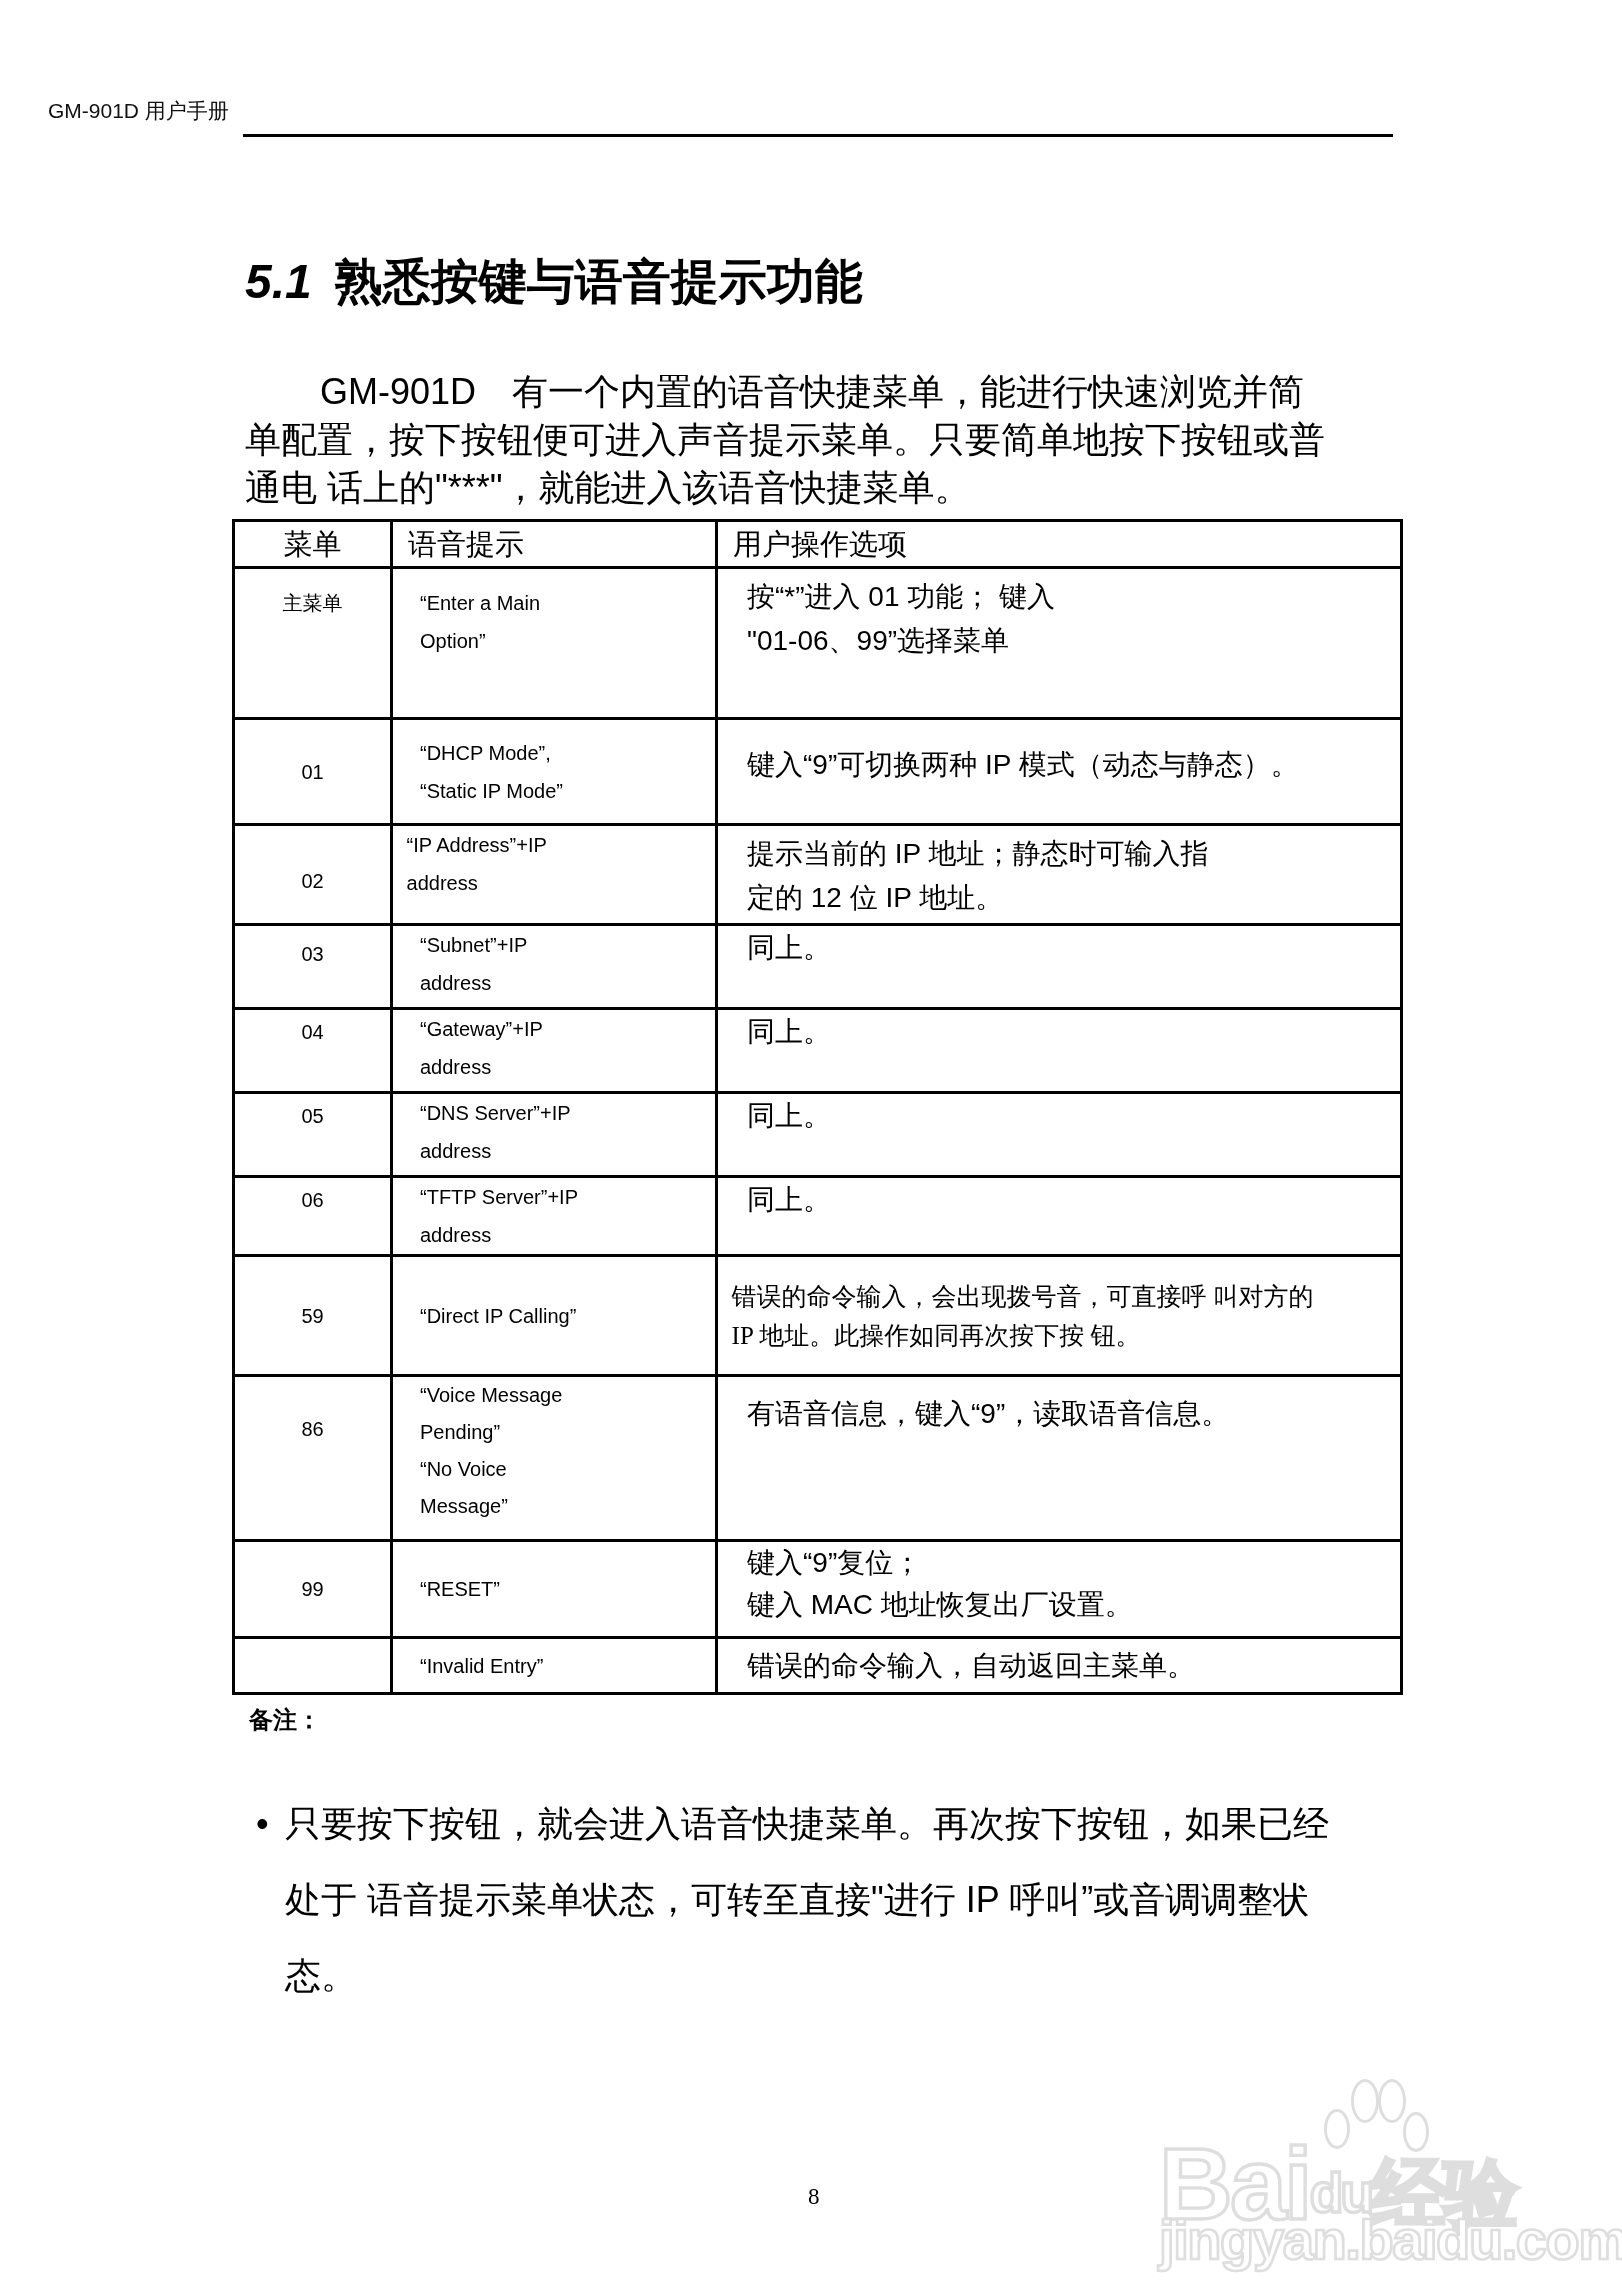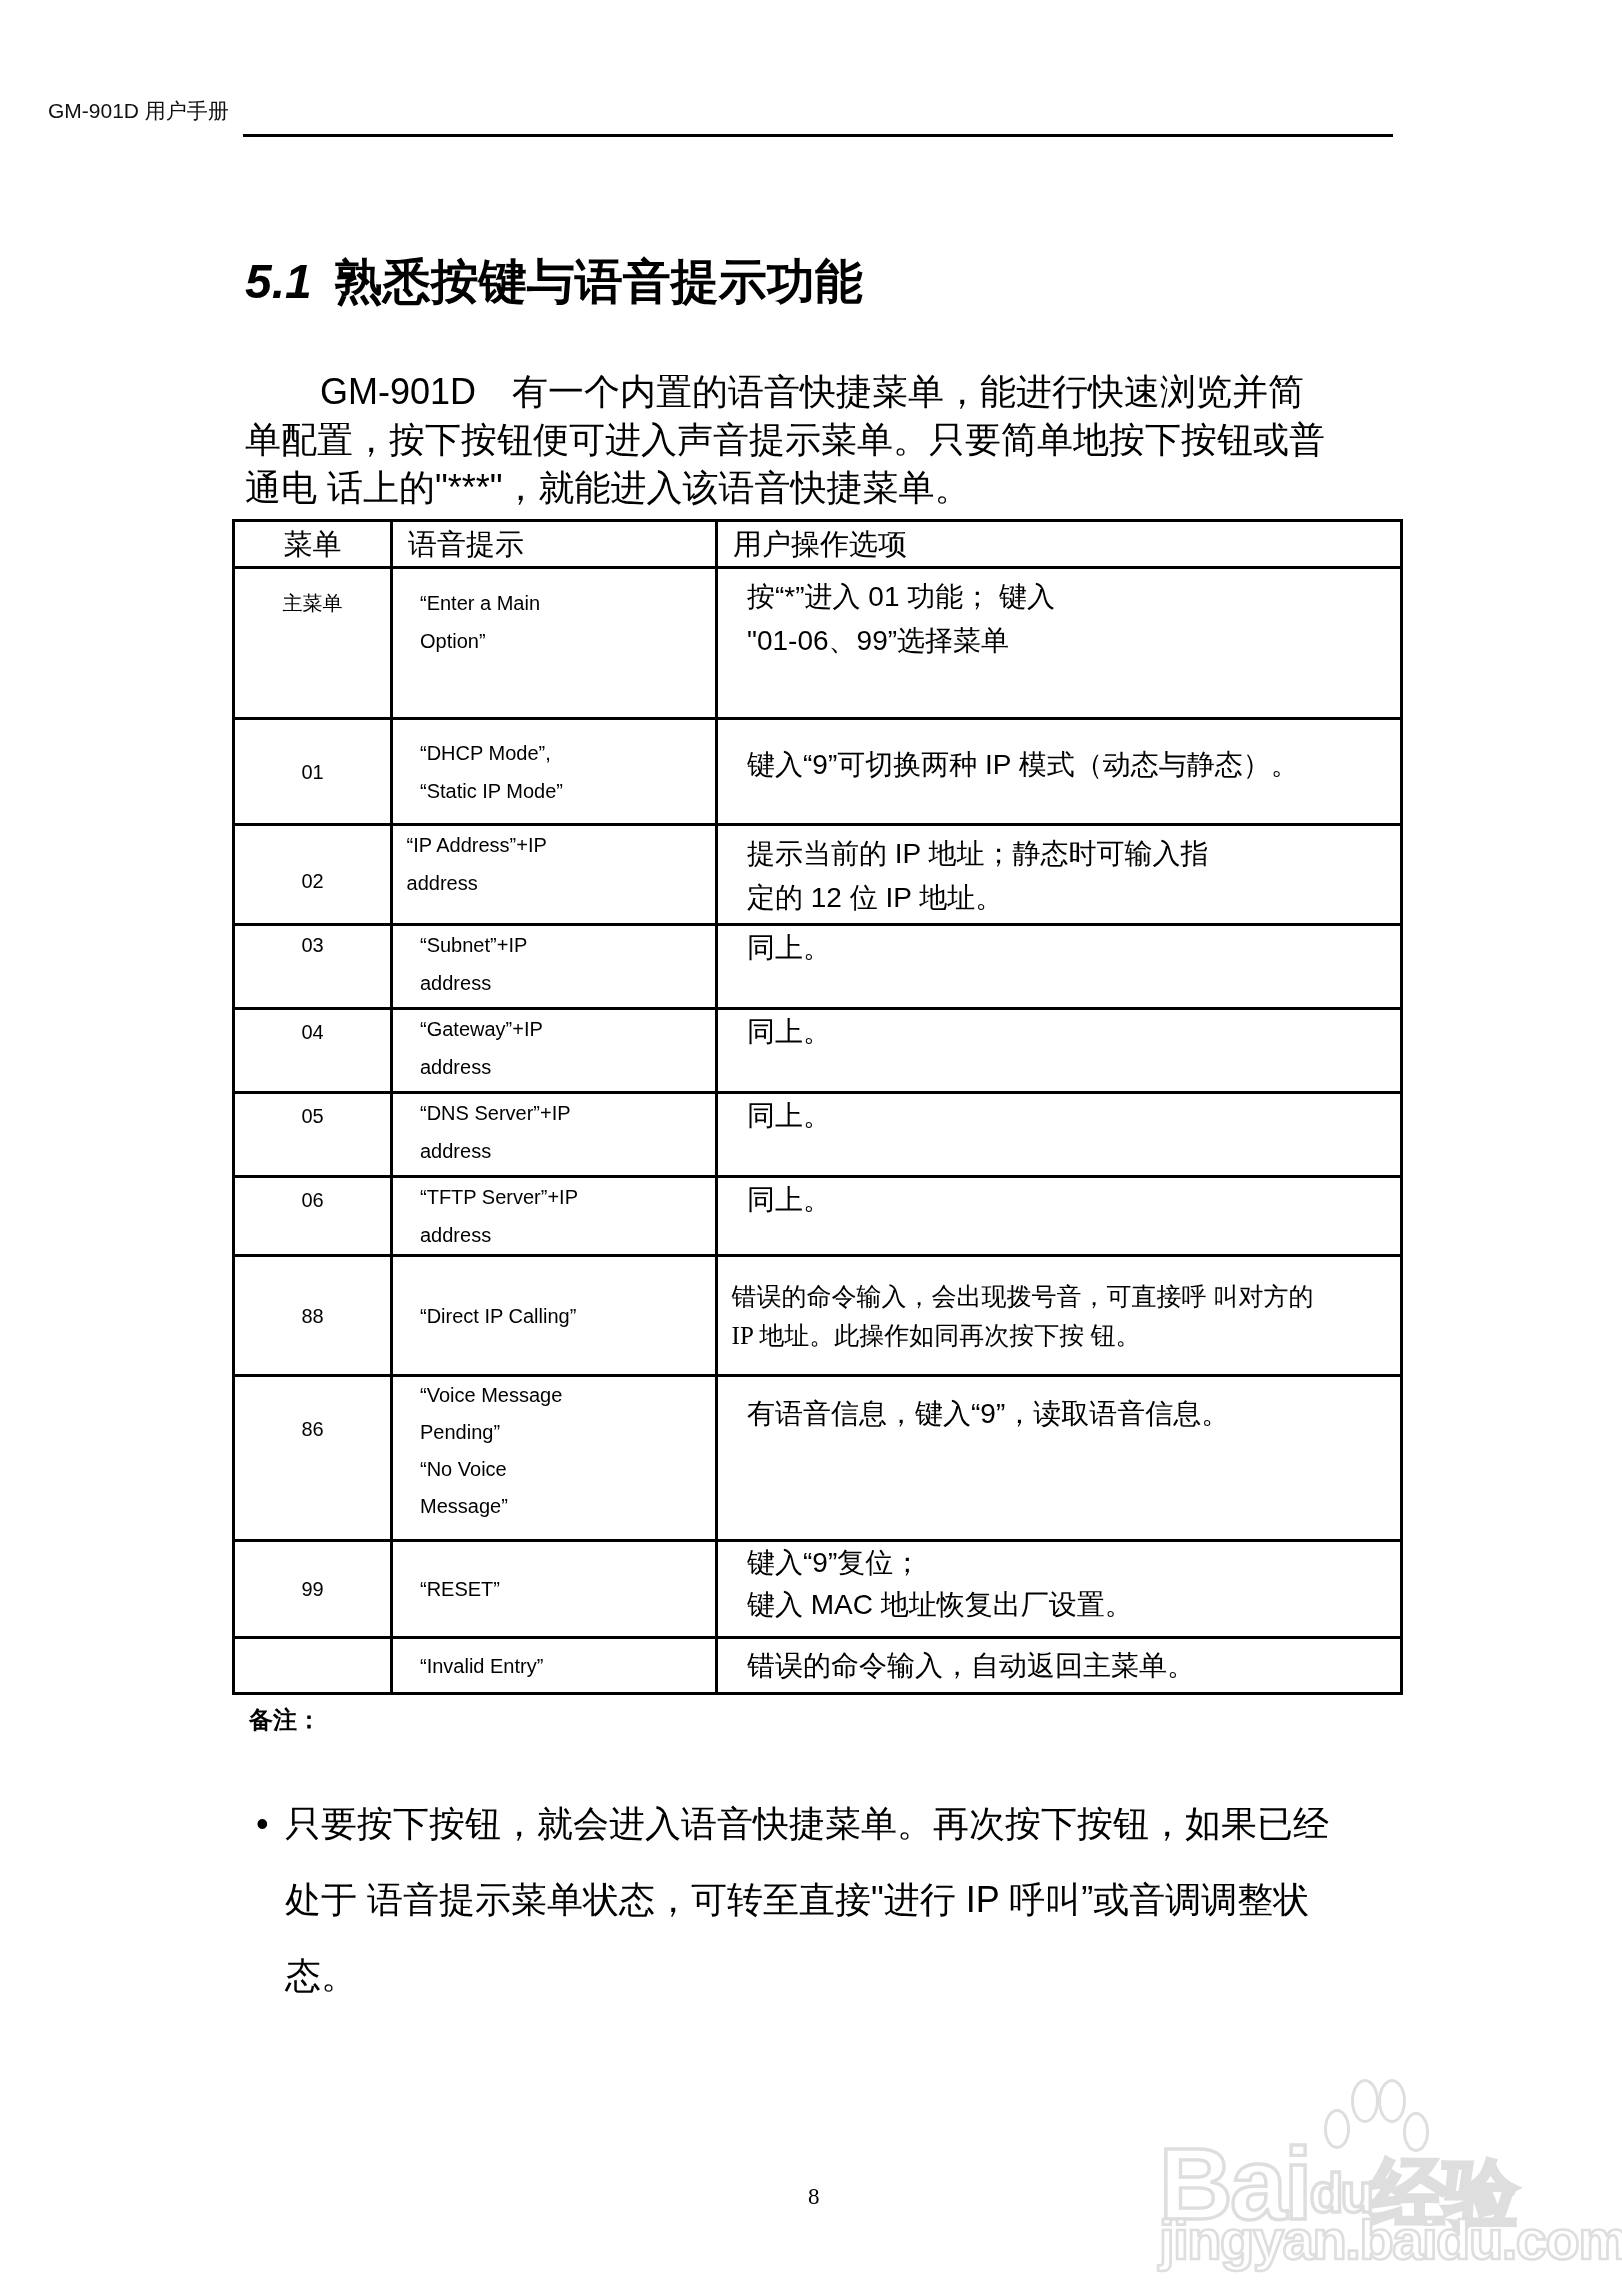--- a/index.html
+++ b/index.html
@@ -87,21 +87,21 @@
       <span class="prompt-line">“IP Address”+IP</span>
       <span class="prompt-line">address</span>
     </td>
     <td class="c3">
       <span class="action-line">提示当前的 IP 地址；静态时可输入指</span>
       <span class="action-line">定的 12 位 IP 地址。</span>
     </td>
   </tr>
 
   <tr style="height:84px">
-    <td class="c1" style="vertical-align:top;padding-top:0">03</td>
+    <td class="c1" style="vertical-align:top;padding-top:9px">03</td>
     <td class="c2" style="vertical-align:top">
       <span class="prompt-line">“Subnet”+IP</span>
       <span class="prompt-line">address</span>
     </td>
     <td class="c3" style="padding-top:0">
       <span class="action-line">同上。</span>
     </td>
   </tr>
 
   <tr style="height:84px">
@@ -131,21 +131,21 @@
     <td class="c2" style="vertical-align:top">
       <span class="prompt-line">“TFTP Server”+IP</span>
       <span class="prompt-line">address</span>
     </td>
     <td class="c3" style="padding-top:0">
       <span class="action-line">同上。</span>
     </td>
   </tr>
 
   <tr style="height:120px">
-    <td class="c1">88</td>
+    <td class="c1">59</td>
     <td class="c2">
       <span class="prompt-line">“Direct IP Calling”</span>
     </td>
     <td class="c3 small-action">
       <span class="action-line">错误的命令输入，会出现拨号音，可直接呼 叫对方的</span>
       <span class="action-line" style="font-family:'Liberation Serif', serif;">IP  地址。此操作如同再次按下按 钮。</span>
     </td>
   </tr>
 
   <tr style="height:165px">

